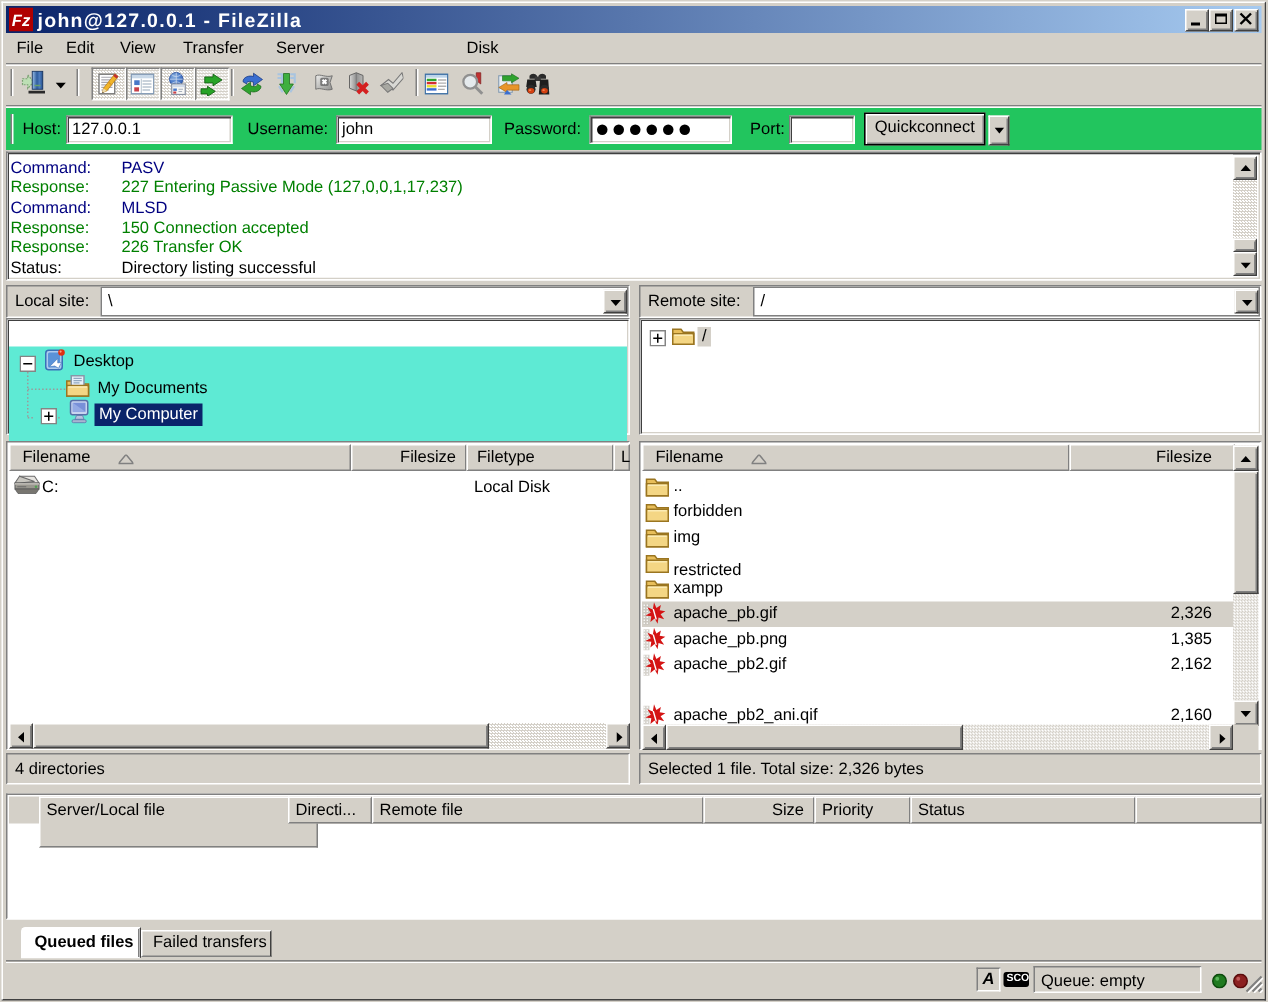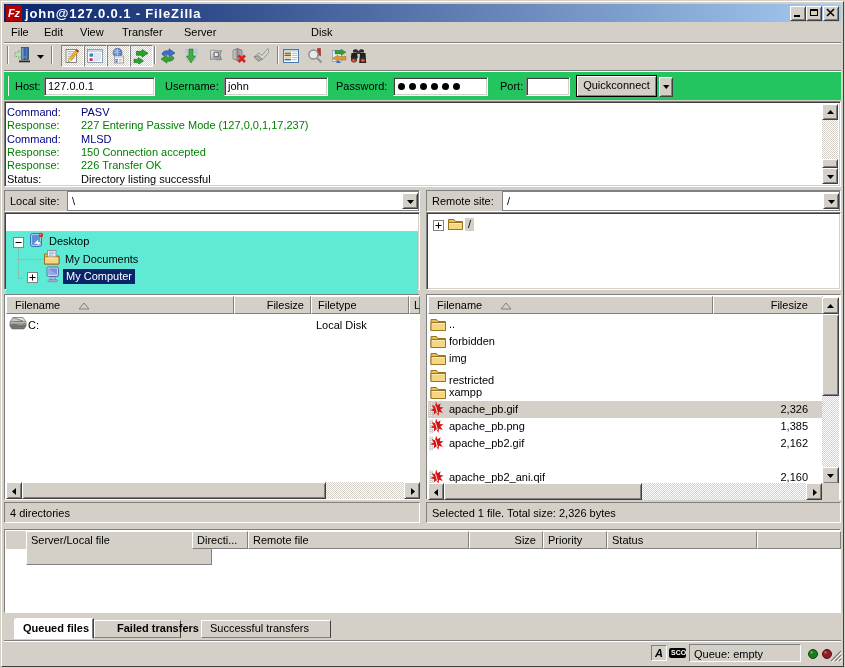--- a/index.html
+++ b/index.html
@@ -558,24 +558,21 @@
       </div>
     <div class="abs out1" style="left:751px;top:0;width:84px;height:18px;"></div>
   </div>
 </div>
 
 <div class="abs" style="left:4px;top:617px;width:837px;height:22px;">
   <div class="abs" style="left:10px;top:1px;width:80px;height:21px;background:#fff;border:1px solid;border-color:#fff #404040 #fff #fff;box-shadow:inset -1px 0 0 #808080;border-top-left-radius:3px;">
       <div class="abs txt" style="left:8px;top:3px;font-weight:bold;">Queued files</div>
     </div>
   <div class="abs" style="left:90px;top:3px;width:87px;height:18px;background:#D4D0C8;border:1px solid;border-color:#fff #404040 #808080 #fff;">
-      <div class="abs txt" style="left:22px;top:1px;font-weight:bold;">Failed transfers</div>
-    </div>
-  <div class="abs" style="left:197px;top:3px;width:130px;height:18px;background:#D4D0C8;border:1px solid;border-color:#fff #404040 #808080 #fff;">
-      <div class="abs txt" style="left:8px;top:1px;">Successful transfers</div>
+      <div class="abs txt" style="left:7px;top:1px;">Failed transfers</div>
     </div>
 </div>
 
 <div class="abs" style="left:4px;top:640px;width:837px;height:24px;background:#D4D0C8;border-top:1px solid #808080;box-shadow:inset 0 1px 0 #fff;">
   <div class="abs sunk1" style="left:647px;top:4px;width:16px;height:16px;background:#D4D0C8;">
     <div class="abs txt" style="left:3px;top:1px;font-weight:bold;font-style:italic;">A</div>
   </div>
   <div class="abs" style="left:665px;top:7px;width:17px;height:10px;background:#000;border-radius:2px;">
     <div class="abs txt" style="left:2px;top:1px;color:#fff;font-size:7px;font-weight:bold;">SCO</div>
   </div>

